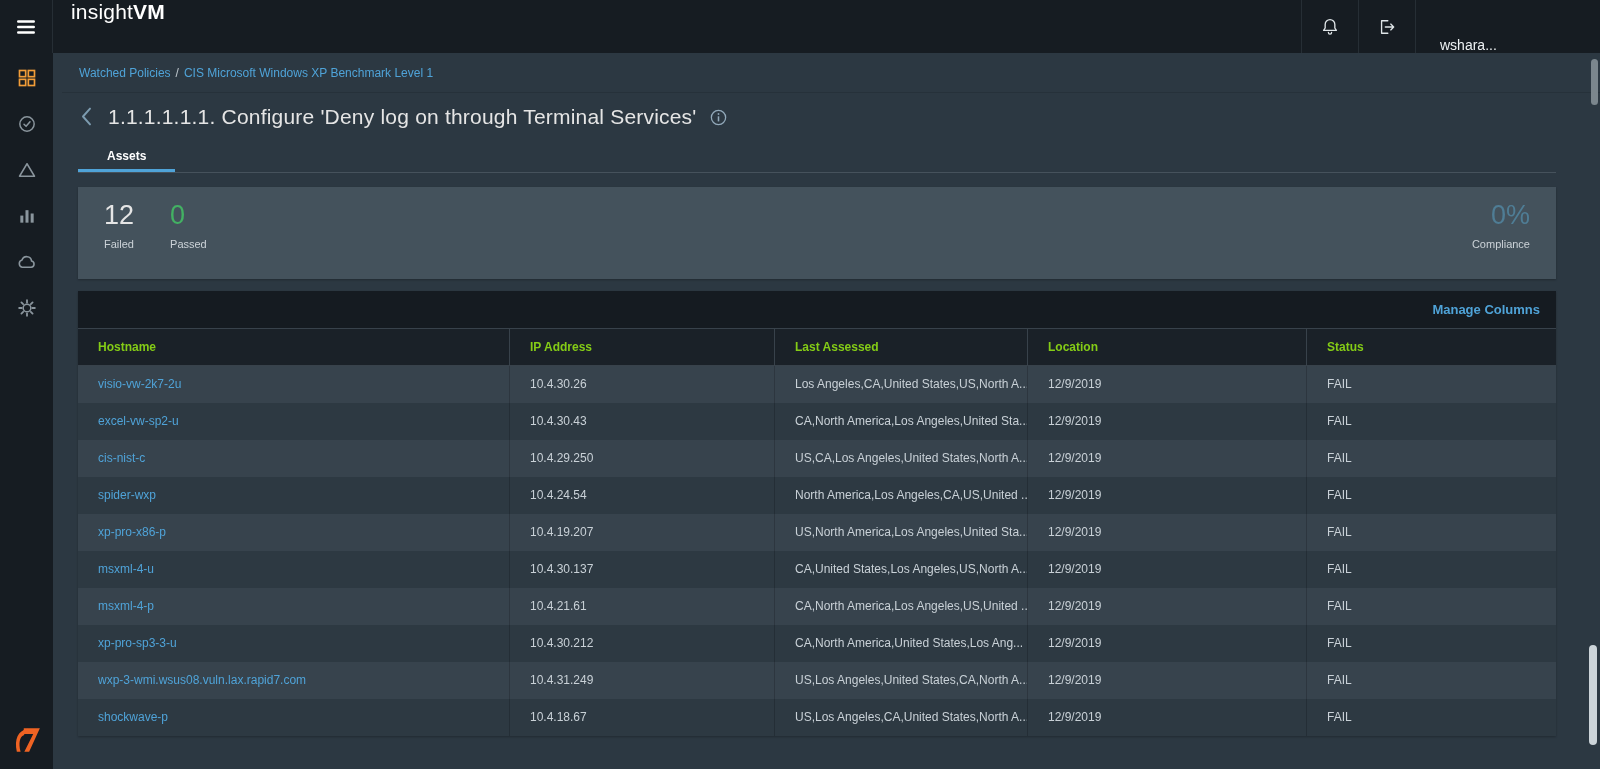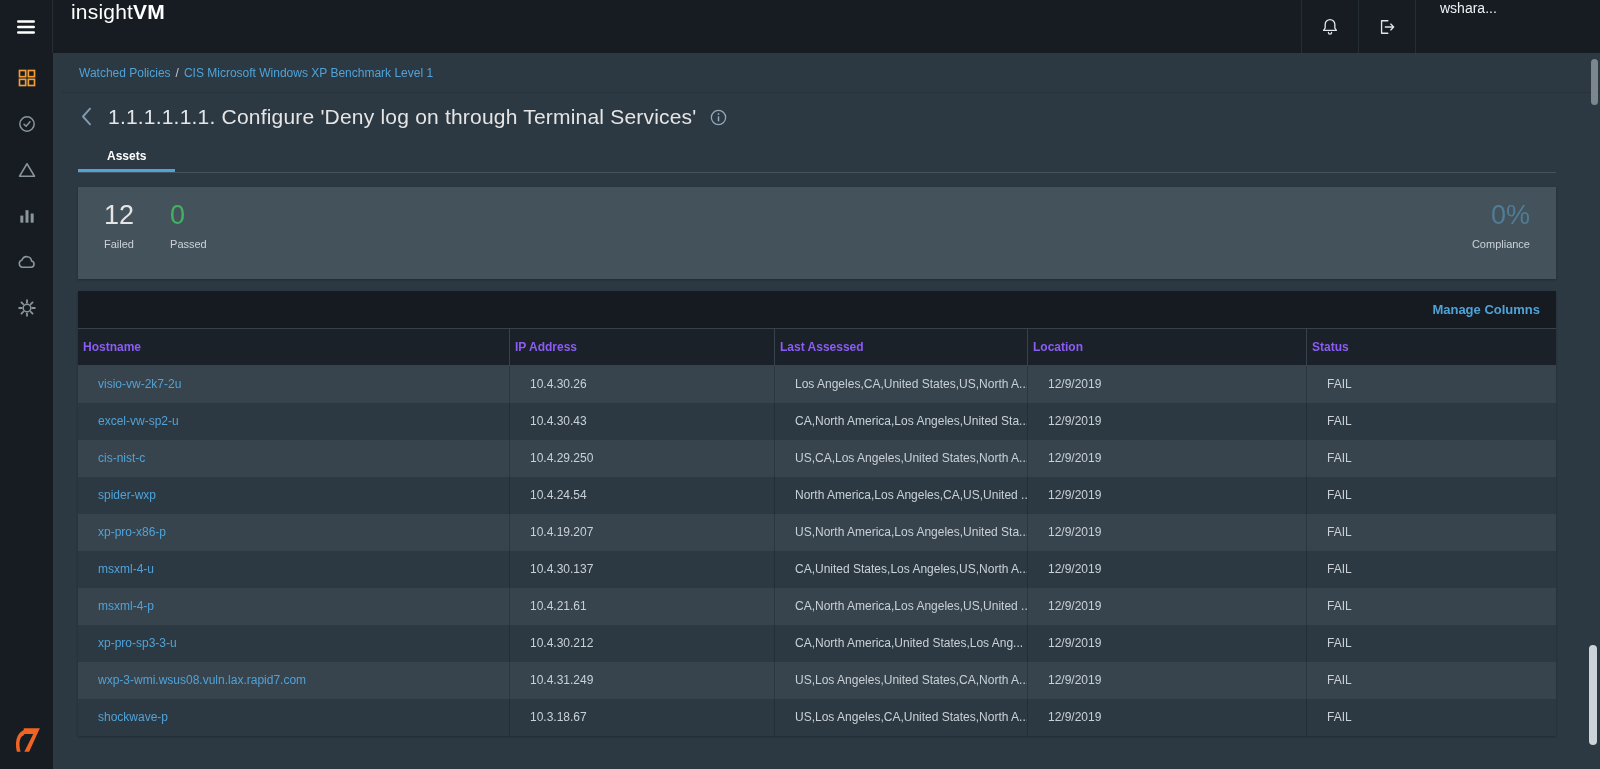--- a/index.html
+++ b/index.html
@@ -22,21 +22,21 @@
   }
   .brand { display:flex; padding:0 18px; font-size:21px; color:#ffffff; letter-spacing:.2px; cursor:pointer; }
   .brand .bl { font-weight:400; }
   .brand .bb { font-weight:700; }
   .topbar-right { margin-left:auto; display:flex; align-items:stretch; }
   .top-icon-btn {
     width:57px; display:flex; align-items:center; justify-content:center;
     border-left:1px solid #262e35; cursor:pointer;
   }
   .user-menu {
-    display:flex; align-items:flex-start; padding:0 24px; min-width:185px;
+    display:flex; align-items:flex-end; padding:0 24px; min-width:185px;
     border-left:1px solid #262e35; color:#eef2f4; font-size:14px; cursor:pointer;
   }
 
   
   .sidebar {
     position:absolute; top:53px; left:0; width:53px; height:716px;
     background:#161c22; display:flex; flex-direction:column; align-items:center;
     padding-top:2px; z-index:9;
   }
   .side-item { width:53px; height:46px; display:flex; align-items:center; justify-content:center; cursor:pointer; }
@@ -74,22 +74,22 @@
   .metric .lbl { font-size:11px; color:#ccd3d8; margin-top:7px; }
   .metric.compliance { margin-left:auto; margin-right:0; text-align:right; }
 
   
   .table-card { margin:12px 0 0 16px; width:1478px; background:#20282f; box-shadow:0 1px 2px rgba(0,0,0,0.25); }
   .manage-row { display:flex; justify-content:flex-end; align-items:center; height:37px; padding:0 16px; background:#151b21; }
   .manage-link { color:#4fa3d8; font-size:13px; font-weight:700; cursor:pointer; text-decoration:none;margin-left:42px; }
   .thead, .trow { display:grid; grid-template-columns:431px 265px 253px 279px 250px; }
   .thead { background:#1a2128; border-top:1px solid #38424b; border-bottom:1px solid #38424b; }
   .th {
-    height:36px; line-height:36px; padding-left:5px; font-size:12px; font-weight:700;
-    color:#8b5cf6; border-left:1px solid #38424b; white-space:nowrap; cursor:pointer;
+    height:36px; line-height:36px; padding-left:20px; font-size:12px; font-weight:700;
+    color:#84cc16; border-left:1px solid #38424b; white-space:nowrap; cursor:pointer;
   }
   .th:first-child { border-left:none; }
   .trow.odd  { background:#37434d; }
   .trow.even { background:#2d3942; }
   .td {
     height:37px; line-height:37px; padding-left:20px; font-size:12px; color:#c9d1d7;
     border-left:1px solid rgba(0,0,0,0.18); white-space:nowrap; overflow:hidden;
   }
   .td:first-child { border-left:none; }
   .td a { color:#4fa3d8; text-decoration:none; cursor:pointer; }
@@ -293,21 +293,21 @@
   </div>
         <div class="trow odd">
     <div class="td host"><a>wxp-3-wmi.wsus08.vuln.lax.rapid7.com</a></div>
     <div class="td">10.4.31.249</div>
     <div class="td">US,Los Angeles,United States,CA,North A...</div>
     <div class="td">12/9/2019</div>
     <div class="td">FAIL</div>
   </div>
         <div class="trow even">
     <div class="td host"><a>shockwave-p</a></div>
-    <div class="td">10.3.18.67</div>
+    <div class="td">10.4.18.67</div>
     <div class="td">US,Los Angeles,CA,United States,North A...</div>
     <div class="td">12/9/2019</div>
     <div class="td">FAIL</div>
   </div>
       </div>
   </div>
 
 </div>
 
 <div class="page-scroll-thumb"></div>

